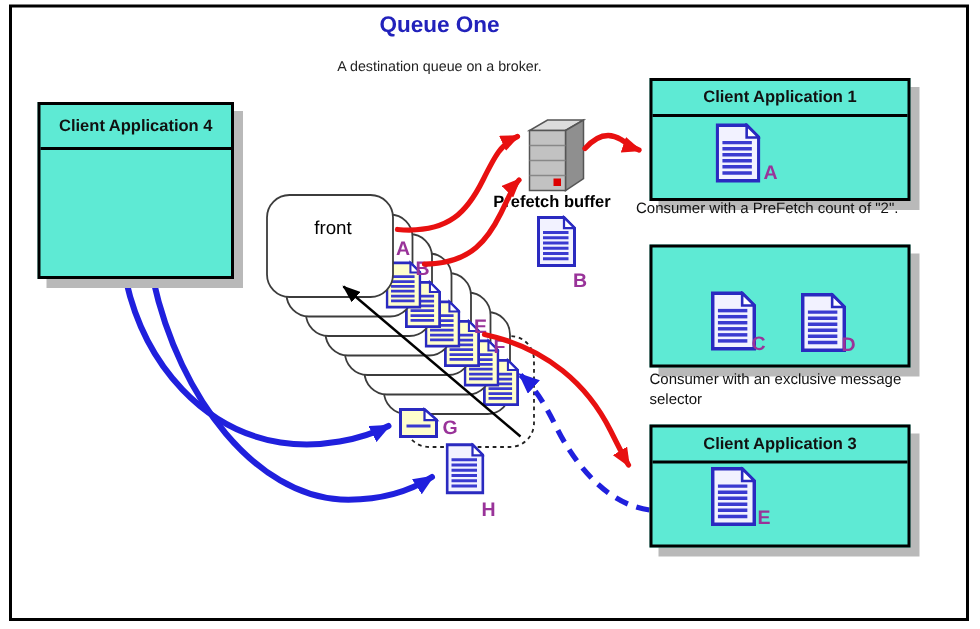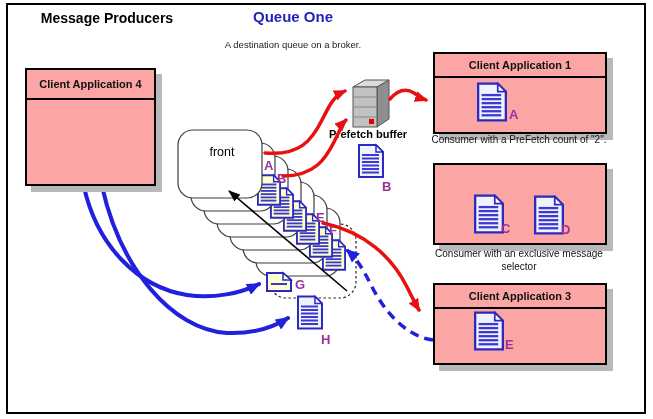--- a/index.html
+++ b/index.html
@@ -11,29 +11,29 @@
   .hdr{position:absolute;text-align:center;font-weight:bold;color:#000;}
   .hdr-left{left:12px;top:8px;width:190px;font-size:14px;line-height:20px;}
   .hdr-right{left:428px;top:6px;width:194px;font-size:14px;line-height:19px;}
   .hdr-mid{left:200px;top:8px;width:186px;}
   .hdr-mid .qtitle{font-size:15px;font-weight:bold;color:#2222bb;}
   .hdr-mid .qsub{font-size:9.5px;font-weight:normal;color:#222;margin-top:14px;}
   .blue{color:#2222bb;}
   .sp{display:inline-block;width:4px;}
 
   
-  .appbox{position:absolute;background:#fca5a5;border:2px solid #000;box-shadow:6px 6px 0 #b9b9b9;}
+  .appbox{position:absolute;background:#5eead4;border:2px solid #000;box-shadow:6px 6px 0 #b9b9b9;}
   .appbox .title{border-bottom:2px solid #000;text-align:center;font-size:11px;font-weight:bold;
                  display:flex;align-items:center;justify-content:center;}
   .box4{left:25px;top:68px;width:127px;height:114px;}
   .box4 .title{height:28px;}
   .cbox{left:433px;width:170px;height:78px;}
   .cbox .title{height:22px;}
   .box1{top:52px;} .box2{top:163px;} .box3{top:283px;}
-  .caption{position:absolute;text-align:center;font-size:10px;color:#111;line-height:13px;}
+  .caption{position:absolute;font-size:10px;color:#111;line-height:13px;}
   .cap1{left:424px;top:133px;width:190px;}
   .cap2{left:433px;top:247px;width:172px;}
   .cap3{left:433px;top:365px;width:172px;}
 
   .docsvg{position:absolute;}
   .letter{position:absolute;font-size:13px;font-weight:bold;color:#993399;}
 
   
   svg.scene{position:absolute;left:0;top:0;}
   svg text{font-family:"Liberation Sans",sans-serif;}
@@ -70,21 +70,20 @@
         <line class="docline" x1="4" y1="14.5" x2="21" y2="14.5"></line>
         <line class="docline" x1="4" y1="18" x2="21" y2="18"></line>
         <line class="docline" x1="4" y1="21.5" x2="21" y2="21.5"></line>
         <line class="docline" x1="4" y1="25" x2="21" y2="25"></line>
         <line class="docline" x1="4" y1="28.5" x2="21" y2="28.5"></line>
       </symbol>
     </defs>
   </svg>
 
   <div class="hdr hdr-left">
-    <div>Message Producers</div>
   </div>
 
   <div class="hdr hdr-mid">
     <div class="qtitle">Queue One</div>
     <div class="qsub">A destination queue on a broker.</div>
   </div>
 
 
   <svg class="scene" width="653" height="419">
     <defs>

